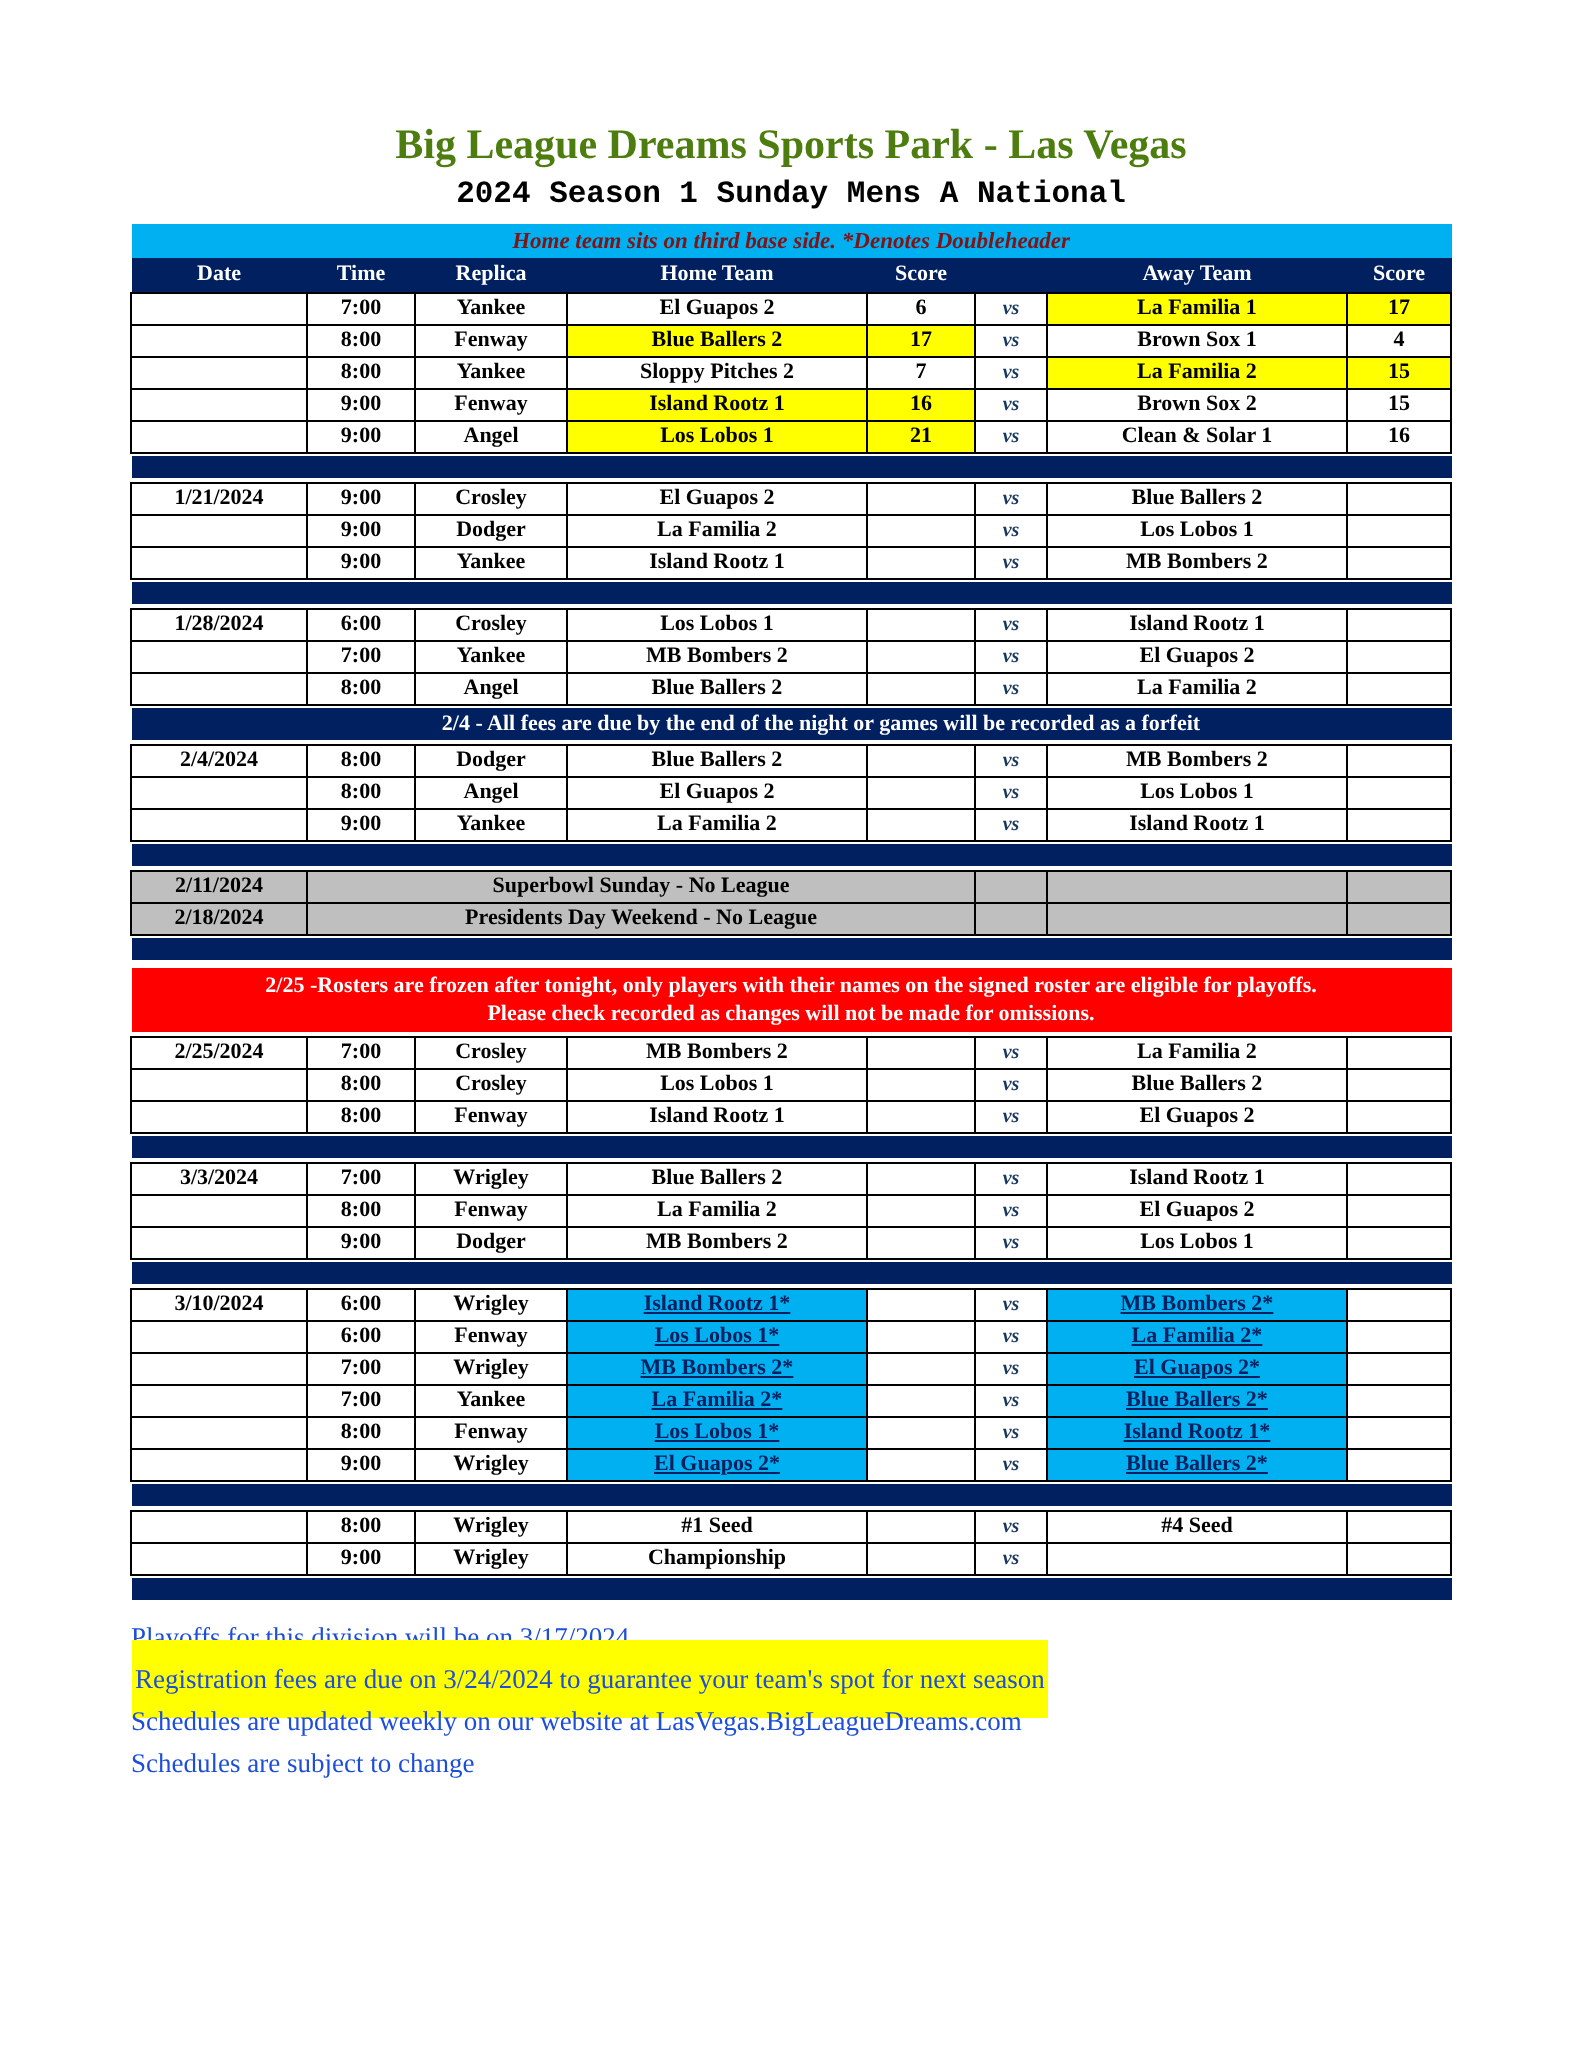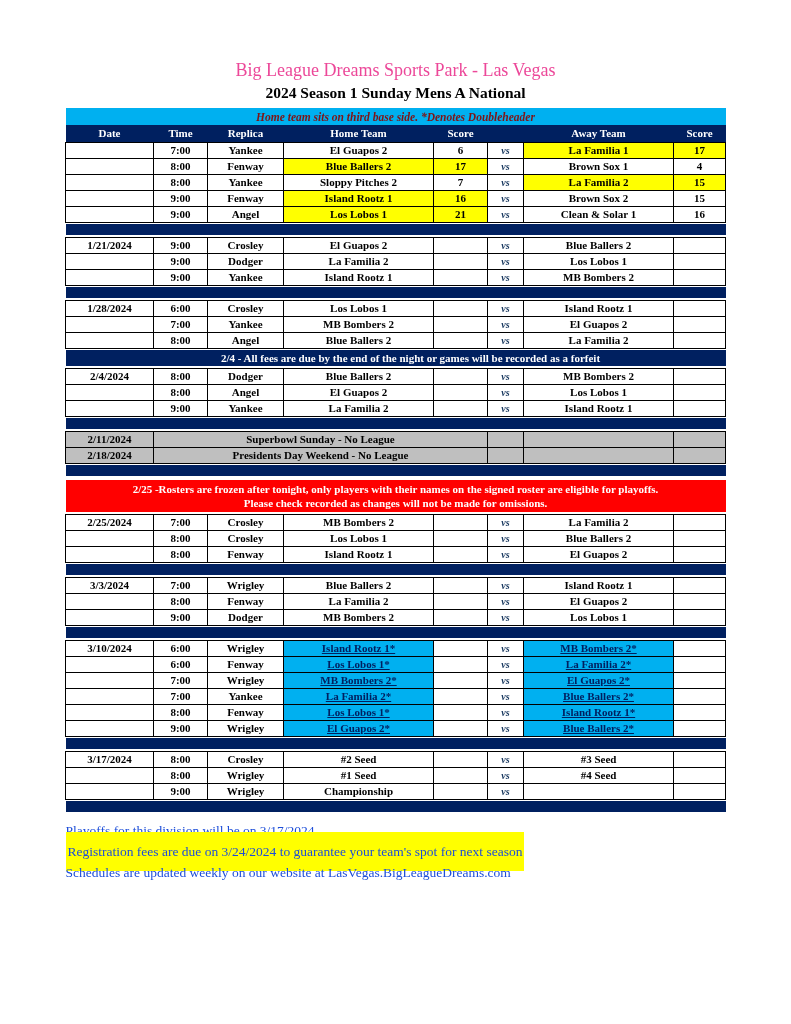--- a/index.html
+++ b/index.html
@@ -1,22 +1,22 @@
 <!DOCTYPE html>
 <html style="--navy: #002060; --cyan: #00b0f0; --yellow: #ffff00; --red: #ff0000; --gray: #bfbfbf; --maroon: #7f1416;"><head>
 <meta charset="utf-8">
 <style>
   * { box-sizing: border-box; margin: 0; padding: 0; }
   html, body { background: #ffffff; }
   .page {
     width: 791px; height: 1024px; margin: 0 auto; background: #ffffff;
     font-family: "Liberation Serif", serif; padding-top: 60px; overflow: hidden;
   }
-  .title { text-align: center; font-size: 18px; font-weight: normal; color: #ec4899; }
-  .subtitle { text-align: center; font-size: 15.5px; font-weight: bold; color: #000; margin: 3px 0 6px; }
+  .title { text-align: center; font-size: 21px; font-weight: bold; color: #4d7c0f; }
+  .subtitle { text-align: center; font-size: 15.5px; font-weight: bold; color: #000; margin: 3px 0 6px; font-family: Liberation Mono, monospace; }
 
   table.sched {
     width: 660px; margin: 0 auto; border-collapse: collapse; table-layout: fixed;
     font-size: 11px; font-weight: bold; color: #000;
   }
   table.sched td, table.sched th {
     border: 1px solid #000; text-align: center; height: 16px;
     padding: 0 2px; overflow: hidden; white-space: nowrap; vertical-align: middle;
   }
   tr.banner td {
@@ -422,30 +422,20 @@
         <tr class="spacer">
           <td colspan="8"></td>
         </tr>
         <tr class="sep">
           <td colspan="8"></td>
         </tr>
         <tr class="spacer">
           <td colspan="8"></td>
         </tr>
         <tr>
-          <td>3/17/2024</td>
-          <td>8:00</td>
-          <td>Crosley</td>
-          <td>#2 Seed</td>
-          <td></td>
-          <td class="vs">vs</td>
-          <td>#3 Seed</td>
-          <td></td>
-        </tr>
-        <tr>
           <td></td>
           <td>8:00</td>
           <td>Wrigley</td>
           <td>#1 Seed</td>
           <td></td>
           <td class="vs">vs</td>
           <td>#4 Seed</td>
           <td></td>
         </tr>
         <tr>
@@ -467,14 +457,15 @@
         <tr class="spacer">
           <td colspan="8"></td>
         </tr>
       </tbody>
   </table>
 
   <div class="footer" id="footer">
       <div class="fline"><span>Playoffs for this division will be on 3/17/2024.</span></div>
       <div class="fline"><span class="hl-yellow">Registration fees are due on 3/24/2024 to guarantee your team's spot for next season</span></div>
       <div class="fline"><span>Schedules are updated weekly on our website at LasVegas.BigLeagueDreams.com</span></div>
+      <div class="fline"><span>Schedules are subject to change</span></div>
     </div>
 </div>
 
 </body></html>

